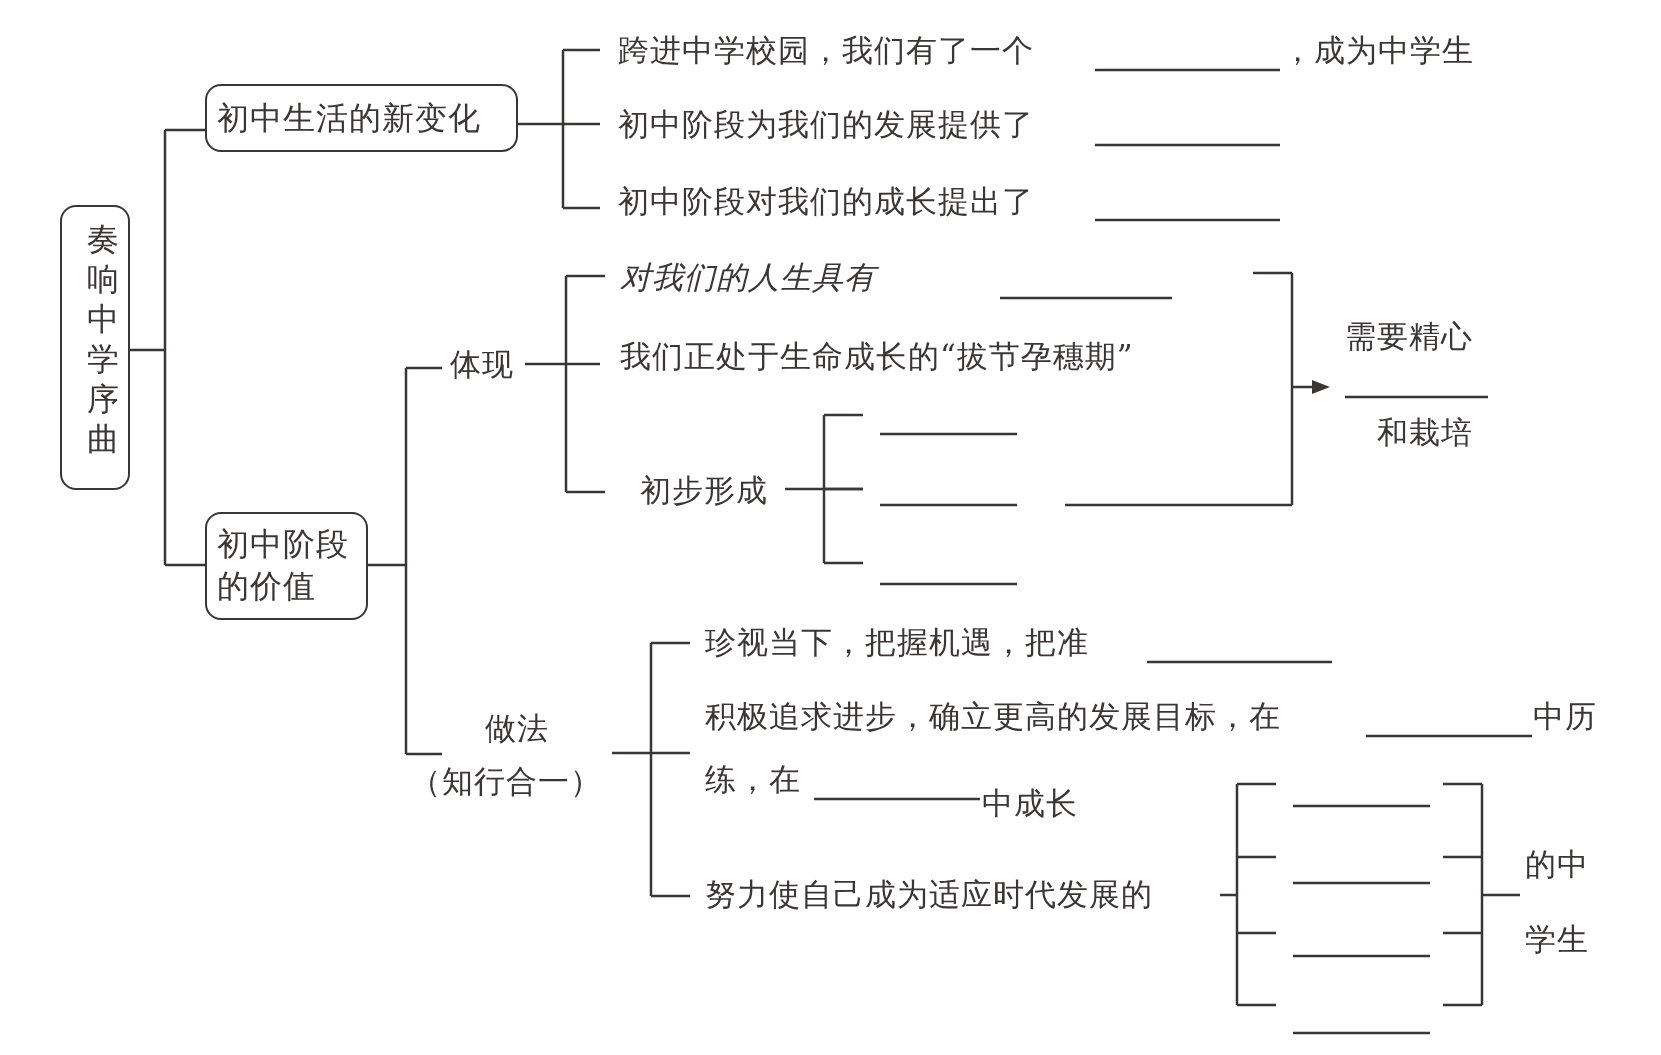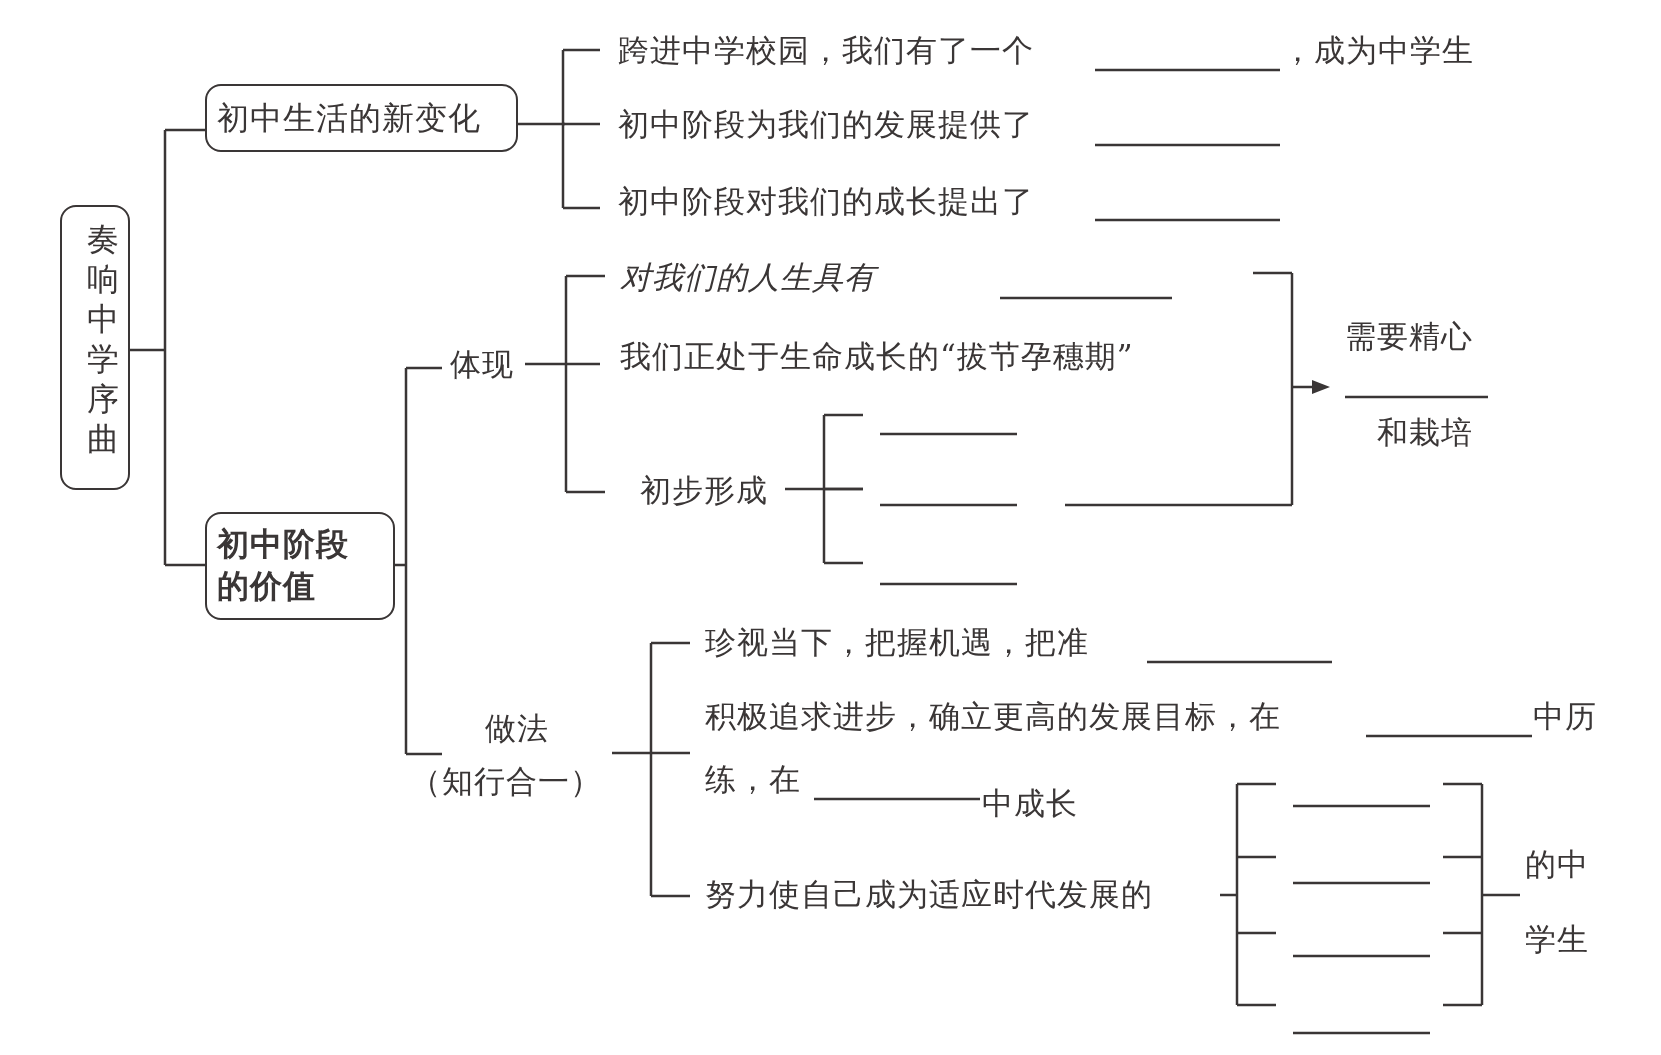--- a/index.html
+++ b/index.html
@@ -95,21 +95,21 @@
 </div>
 
 <div class="box" style="left:205px;top:84px;width:313px;height:68px;">
   <div class="t" style="left:10px;top:14px;font-size:32px;">初中生活的新变化</div>
 </div>
 <div class="t" style="left:618px;top:32px;">跨进中学校园，我们有了一个</div>
 <div class="t" style="left:1282px;top:32px;">，成为中学生</div>
 <div class="t" style="left:618px;top:106px;">初中阶段为我们的发展提供了</div>
 <div class="t" style="left:618px;top:183px;">初中阶段对我们的成长提出了</div>
 
-<div class="box" style="left:205px;top:512px;width:190px;height:108px;font-weight:bold;">
+<div class="box" style="left:205px;top:512px;width:163px;height:108px;">
   <div class="t" style="left:10px;top:12px;font-size:32px;">初中阶段</div>
   <div class="t" style="left:10px;top:54px;font-size:32px;">的价值</div>
 </div>
 
 <div class="t" style="left:450px;top:346px;">体现</div>
 <div class="t" style="left:620px;top:259px;font-style:italic;">对我们的人生具有</div>
 <div class="t" style="left:620px;top:338px;">我们正处于生命成长的“拔节孕穗期”</div>
 <div class="t" style="left:620px;top:472px;margin-left:20px;">初步形成</div>
 <div class="t" style="left:1345px;top:318px;">需要精心</div>
 <div class="t" style="left:1345px;top:414px;margin-left:32px;">和栽培</div>

